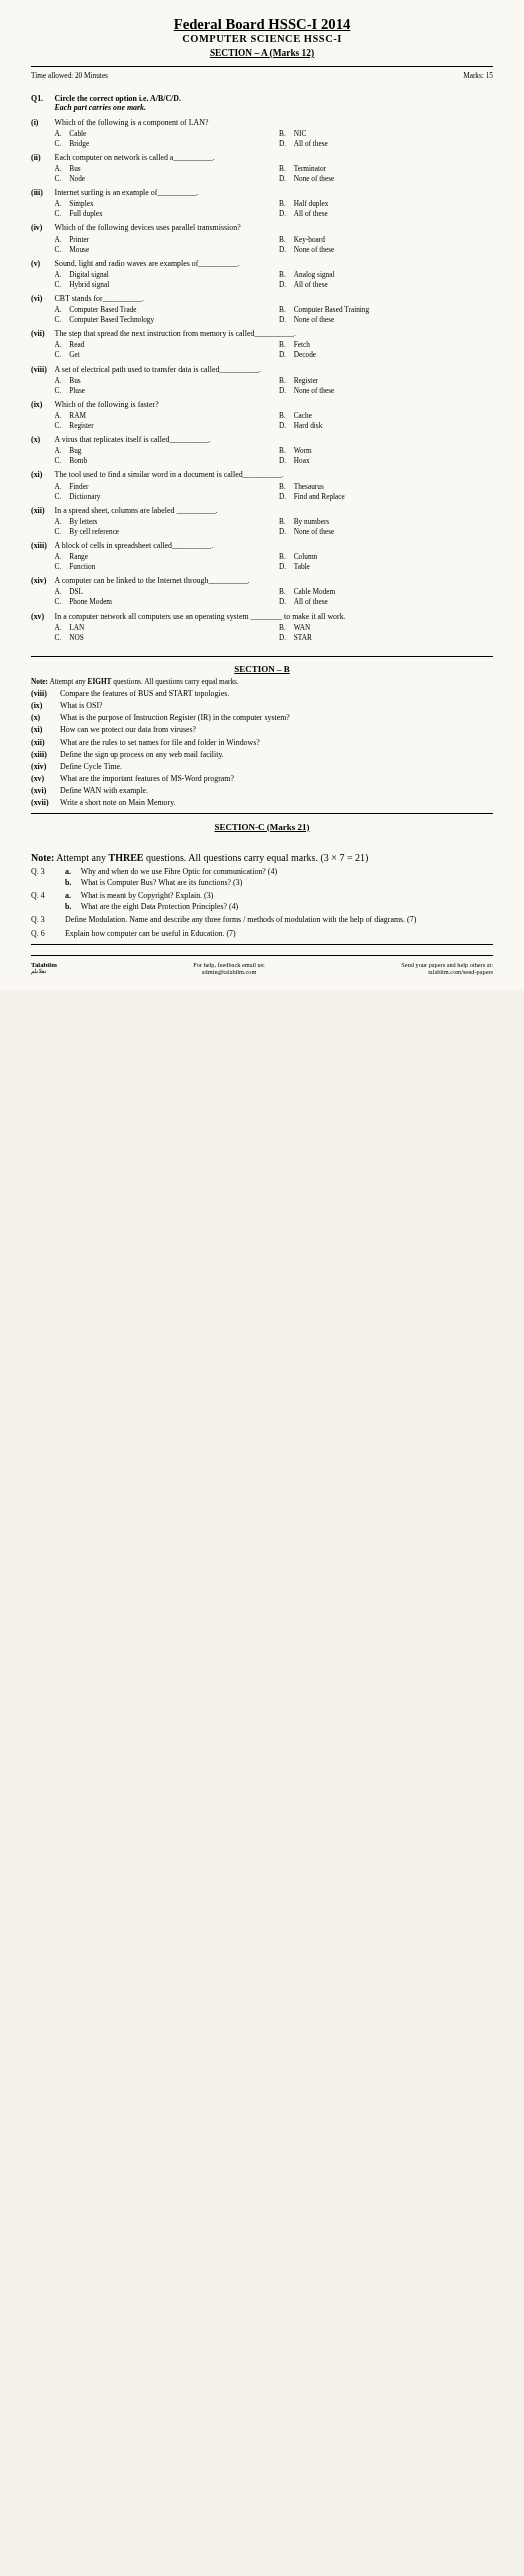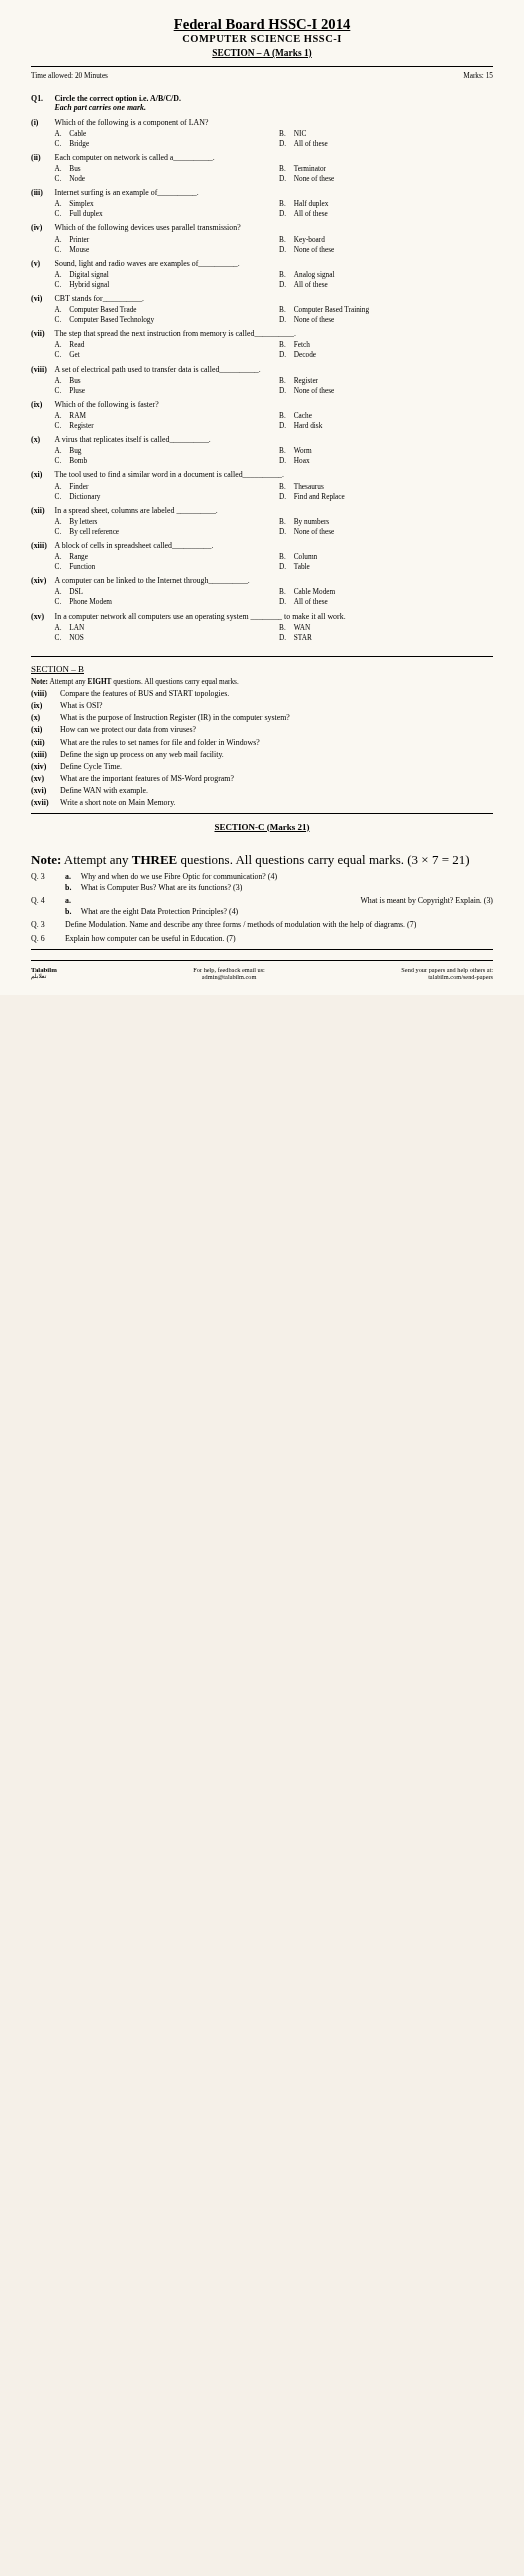--- a/index.html
+++ b/index.html
@@ -78,22 +78,22 @@
     .opt-label {
       min-width: 14.7px;
       font-weight: normal;
     }
     .divider {
       border: none;
       border-top: 0.5px solid #000;
       margin: 6.3px 0;
     }
     .section-b-title {
-      text-align: left;
-      font-weight: normal;
+      text-align: center;
+      font-weight: bold;
       font-size: 9px;
       text-decoration: underline;
       margin: 7.3px 0 3.1px 0;
     }
     .section-b-note {
       font-size: 7.3px;
       margin-bottom: 3.1px;
     }
     .section-b-q {
       font-size: 7.9px;
@@ -106,21 +106,21 @@
       font-weight: bold;
     }
     .section-c-title {
       text-align: center;
       font-weight: bold;
       font-size: 9px;
       text-decoration: underline;
       margin: 7.3px 0 3.1px 0;
     }
     .section-c-note {
-      font-size: 13px;
+      font-size: 10px;
       margin-bottom: 3.1px;
       margin-top: 20px;
     }
     .sec-c-q {
       margin: 4.2px 0;
       font-size: 7.9px;
     }
     .sec-c-q-row {
       display: flex;
       align-items: flex-start;
@@ -157,21 +157,21 @@
     }
   </style>
 </head>
 <body>
 
 <div class="page">
 
   <div class="header">
     <h1>Federal Board HSSC-I 2014</h1>
     <h2>COMPUTER SCIENCE HSSC-I</h2>
-    <div class="section-title">SECTION – A (Marks 1)</div>
+    <div class="section-title">SECTION – A (Marks 12)</div>
   </div>
 
   <div class="marks-info">
     <span>Time allowed: 20 Minutes</span>
     <span>Marks: 15</span>
   </div>
 
   <div class="question-block">
     <div style="display:flex; align-items:flex-start; font-size:7.9px; font-weight:bold; margin-bottom:2.1px;">
       <span style="min-width:23.6px;">Q1.</span>
@@ -610,21 +610,21 @@
         <div class="sec-c-q-row">
           <span class="sc-num"></span>
           <span class="sc-sub">b.</span>
           <span style="flex: 1 1 0%;">What is Computer Bus? What are its functions? (3)</span>
         </div>
       </div>
       <div class="sec-c-q">
         <div class="sec-c-q-row">
           <span class="sc-num">Q. 4</span>
           <span class="sc-sub">a.</span>
-          <span style="flex: 1 1 0%; text-align: right;">What is meant by Copyright? Explain. (3)</span>
+          <span style="flex: 1 1 0%;">What is meant by Copyright? Explain. (3)</span>
         </div>
         <div class="sec-c-q-row">
           <span class="sc-num"></span>
           <span class="sc-sub">b.</span>
           <span style="flex: 1 1 0%;">What are the eight Data Protection Principles? (4)</span>
         </div>
       </div>
       <div class="sec-c-q">
         <div class="sec-c-q-row">
           <span class="sc-num">Q. 3</span>

